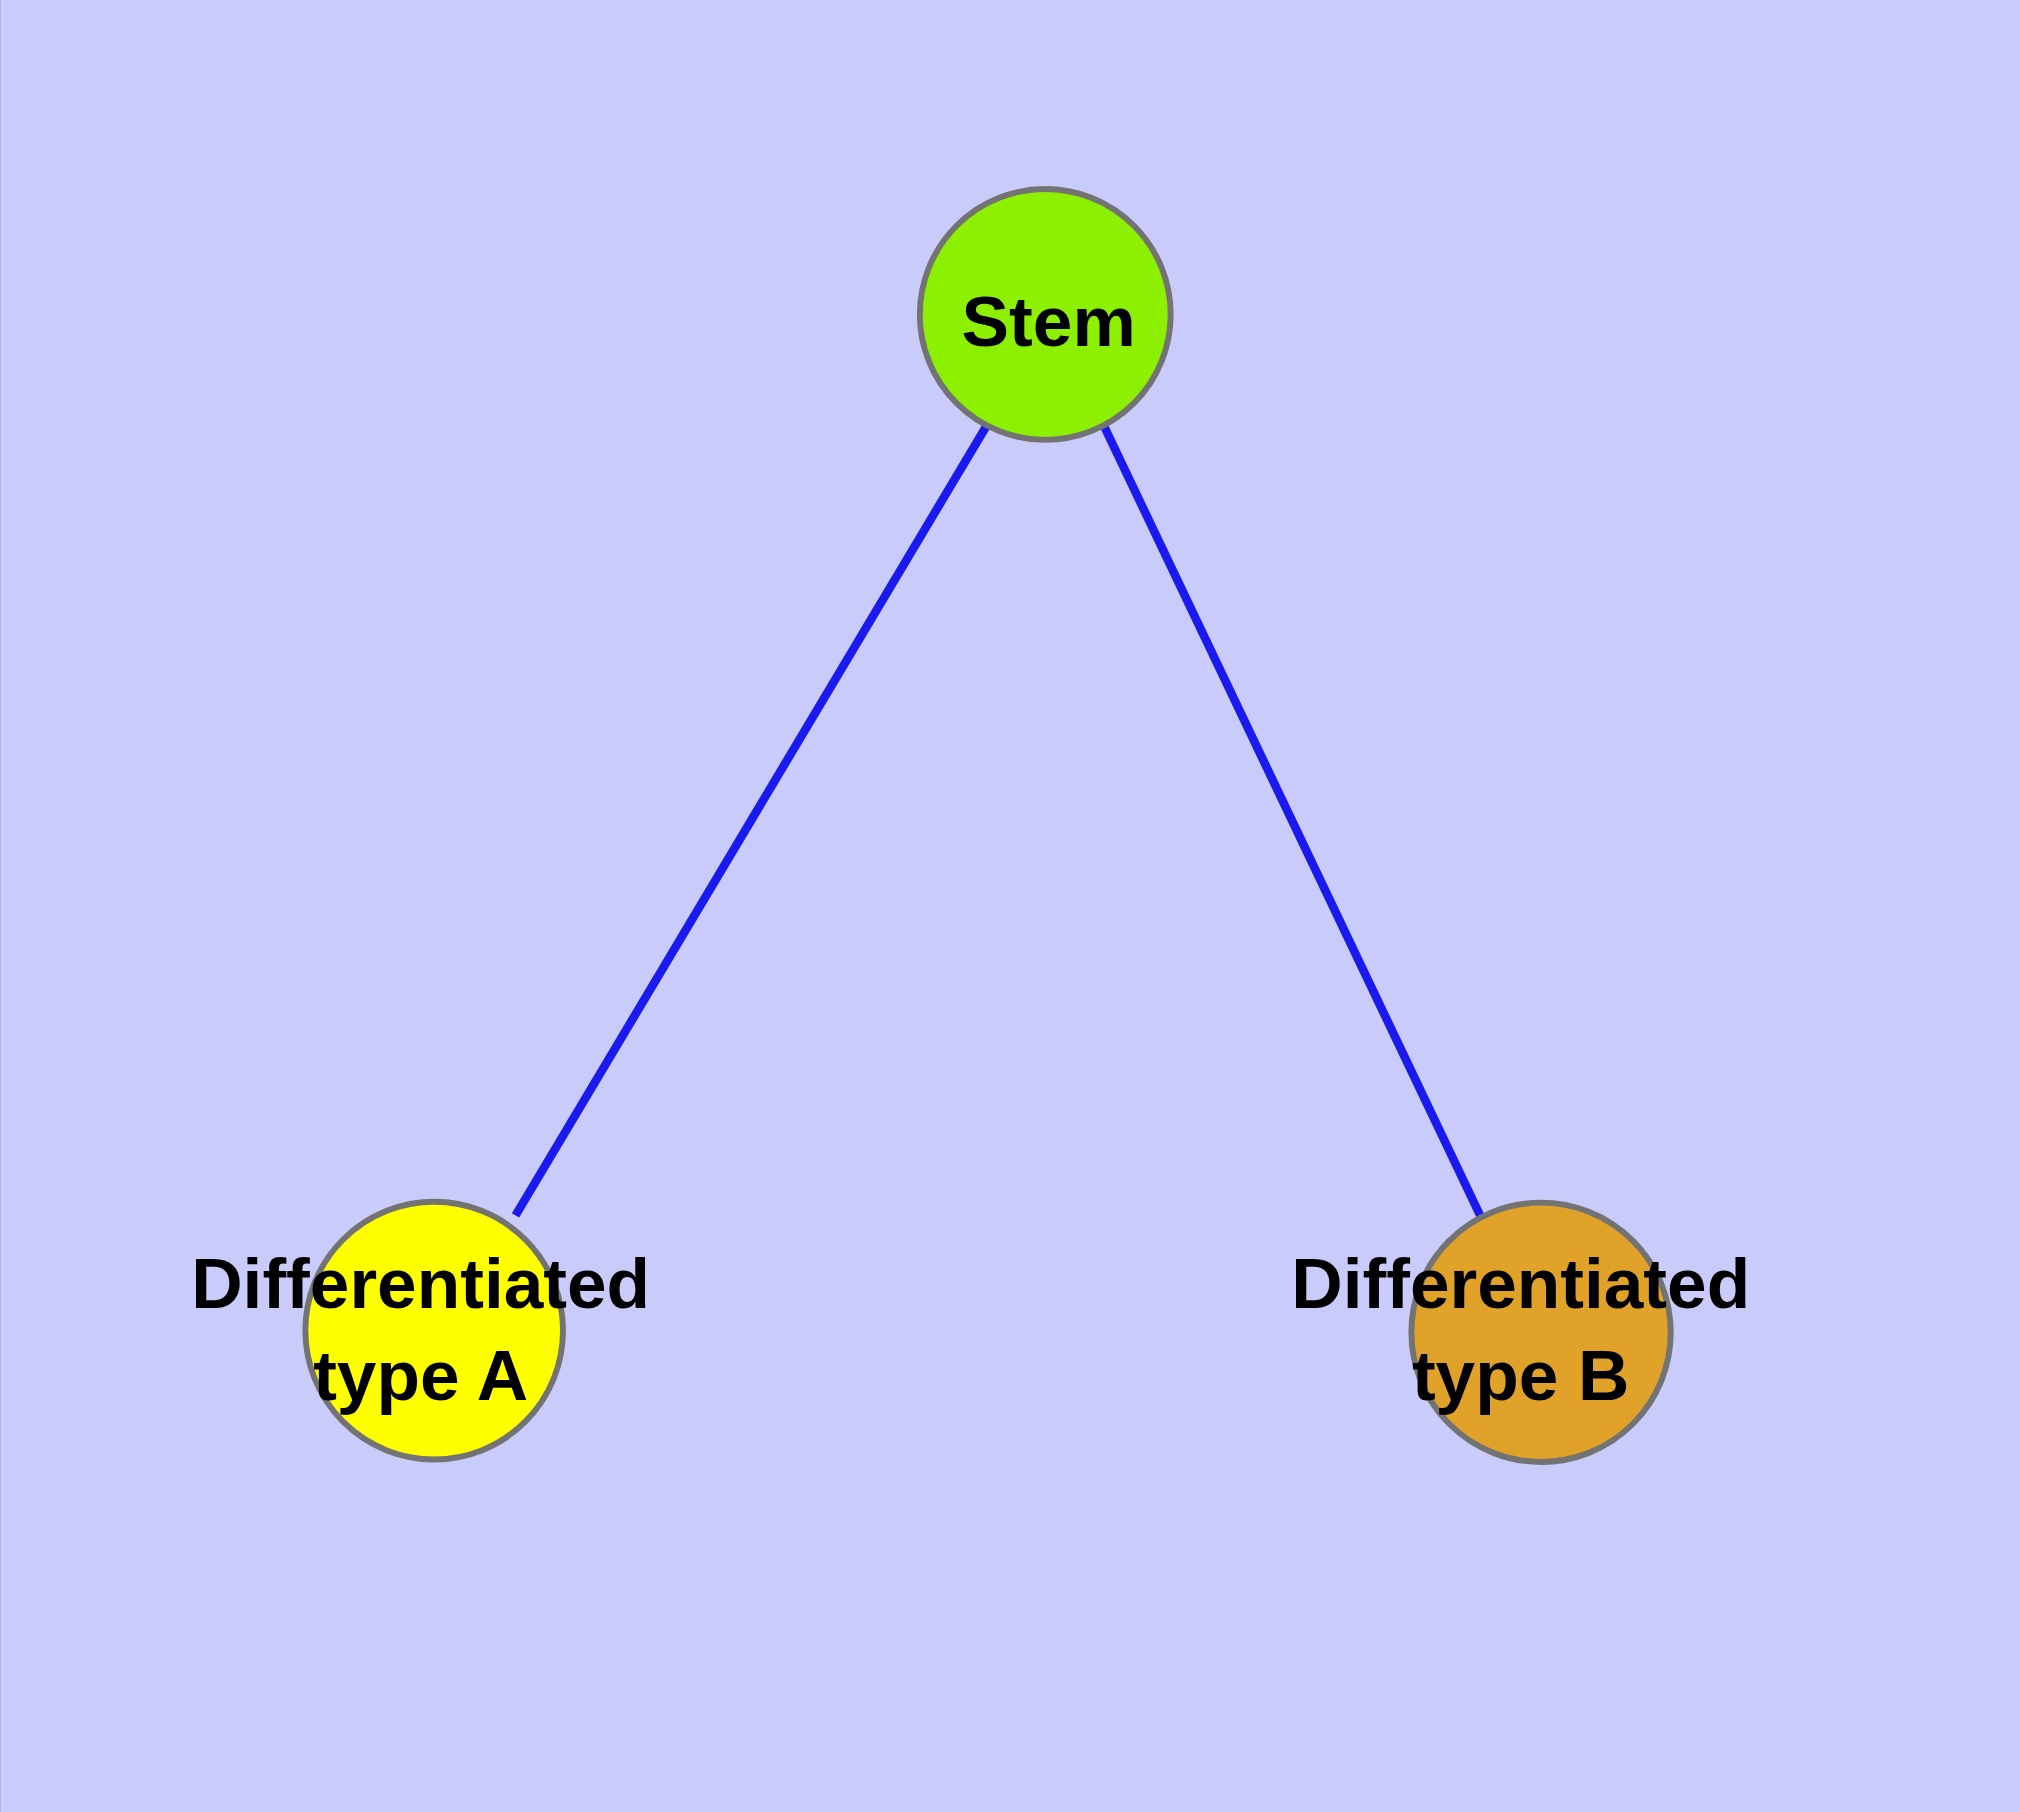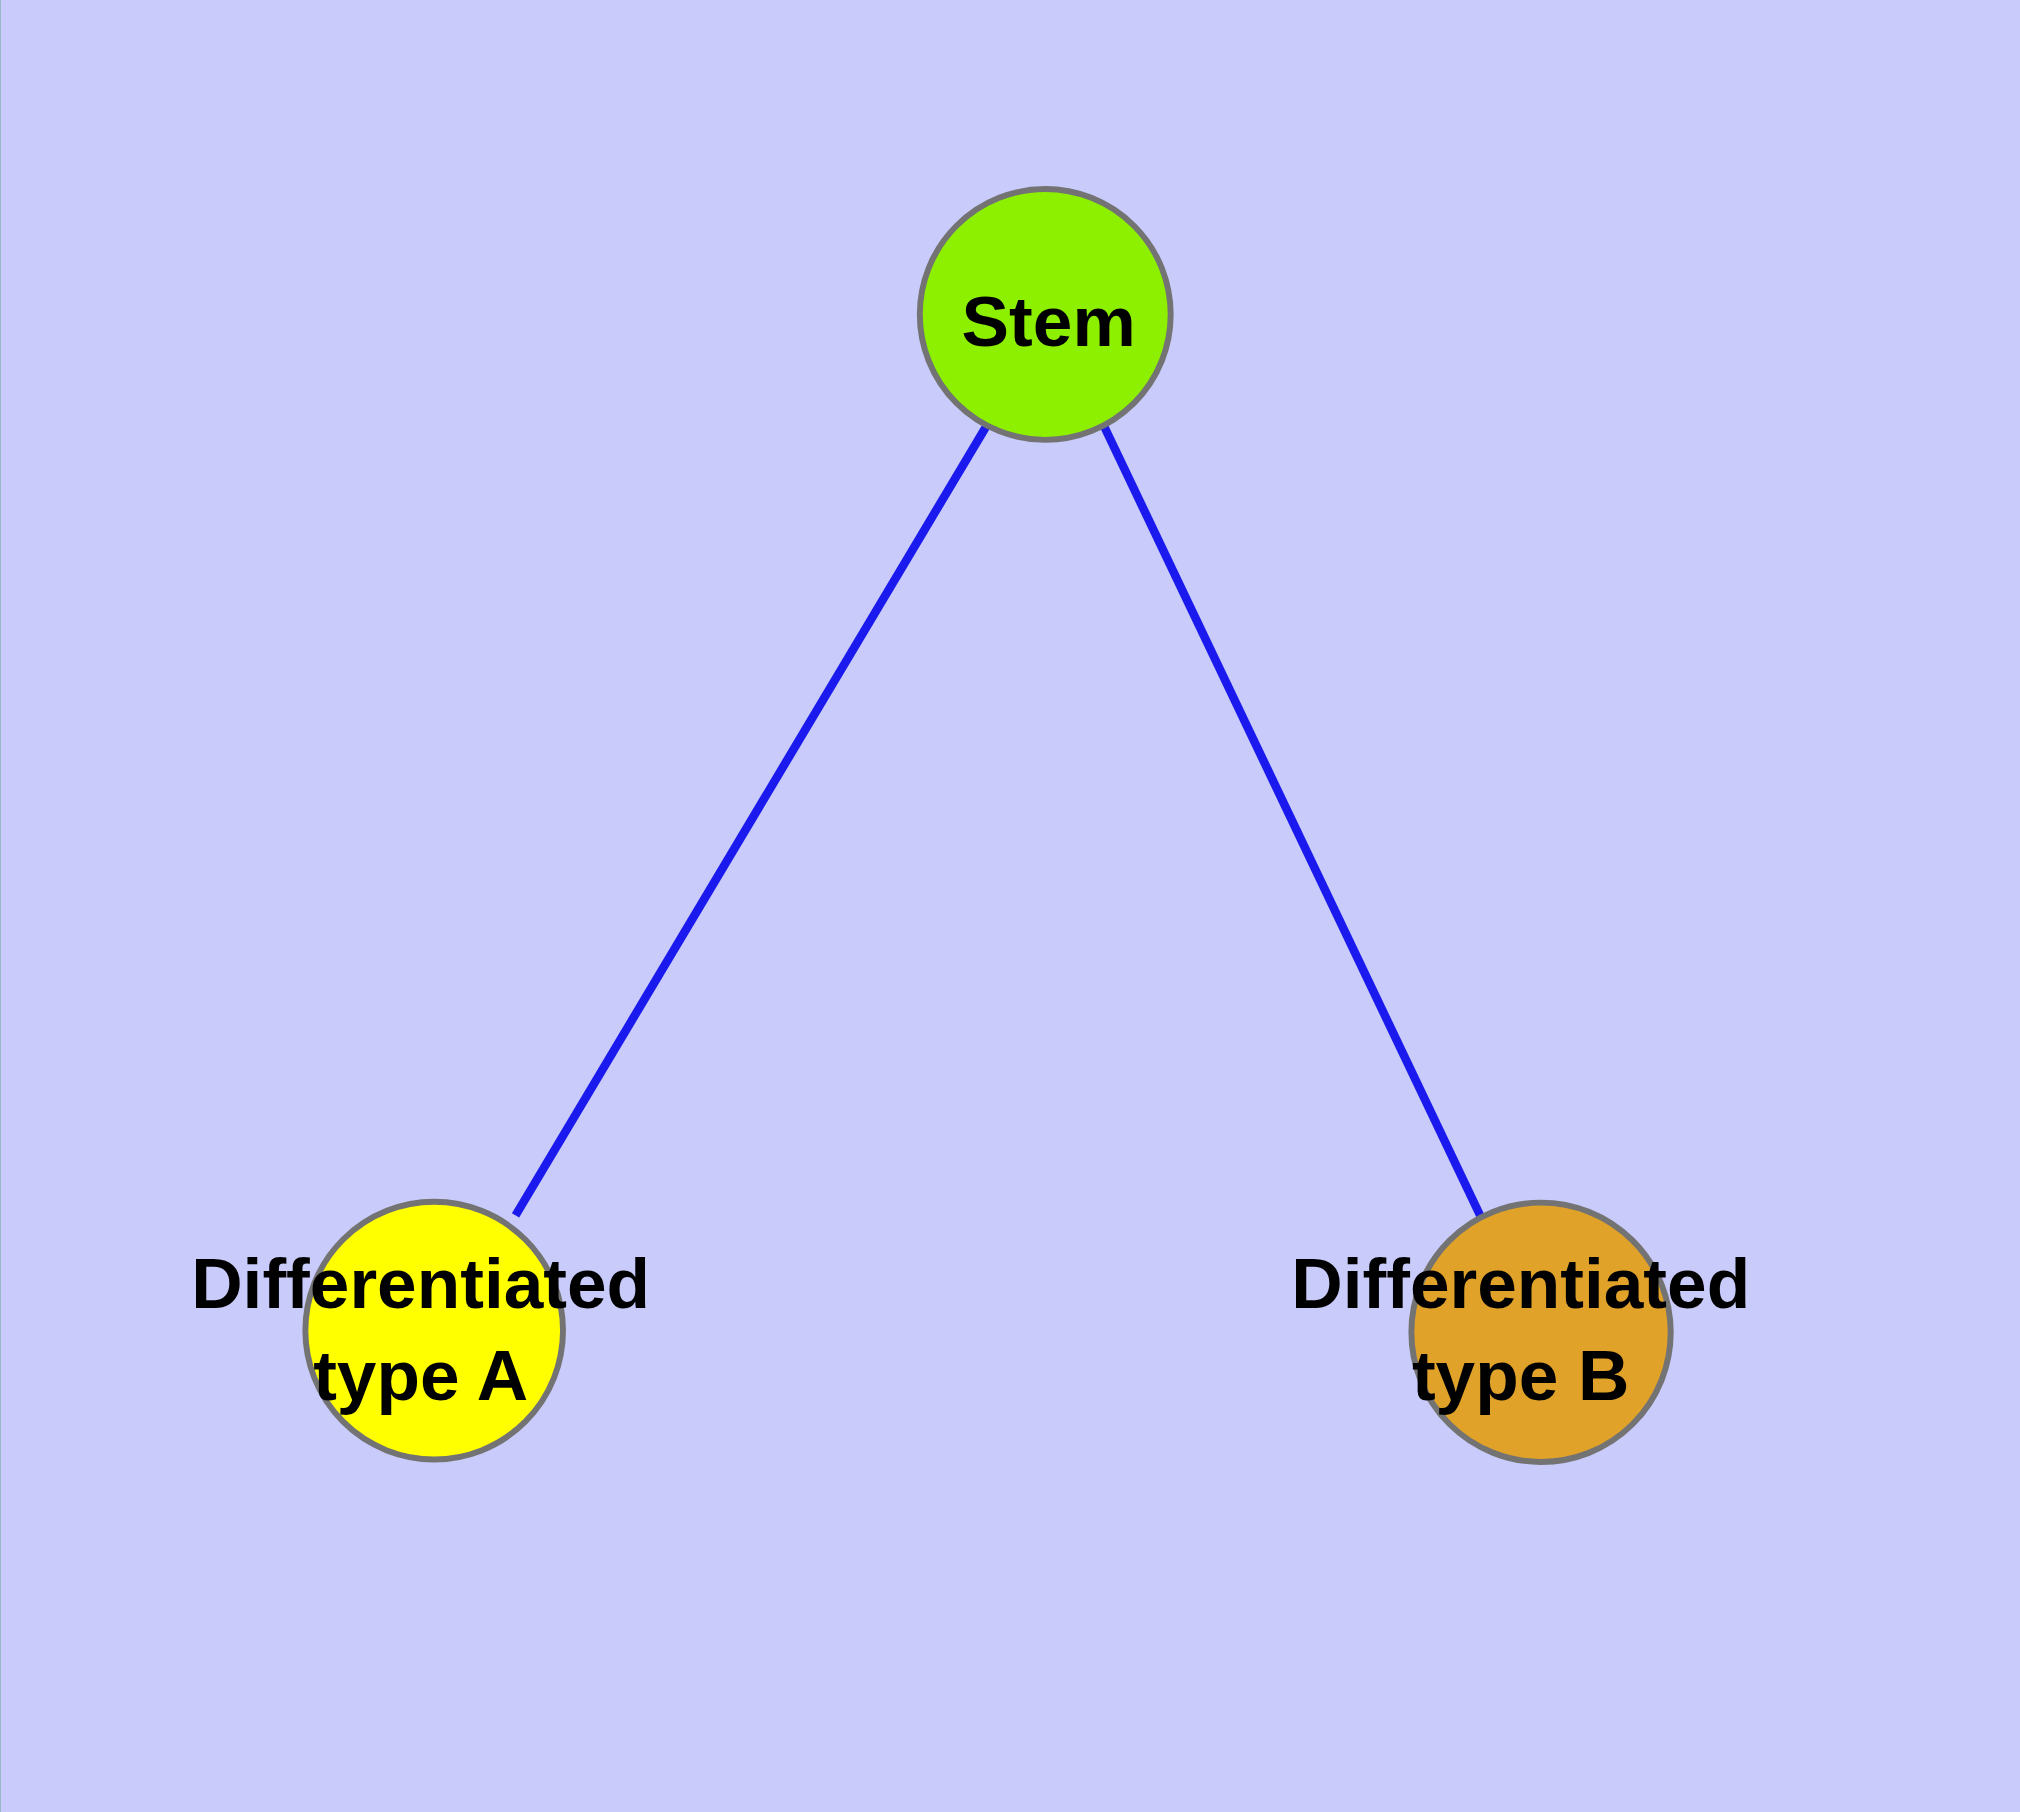--- a/index.html
+++ b/index.html
@@ -6,21 +6,21 @@
   html, body {
     margin: 0;
     padding: 0;
     background: #ffffff;
   }
   #canvas {
     position: relative;
     width: 2021px;
     height: 1812px;
     overflow: hidden;
-    background: #15803d;
+    background: #737373;
     font-family: "Liberation Sans", sans-serif;
   }
   #graph-svg {
     position: absolute;
     top: 0;
     left: 0;
     width: 2021px;
     height: 1812px;
     display: block;
   }

